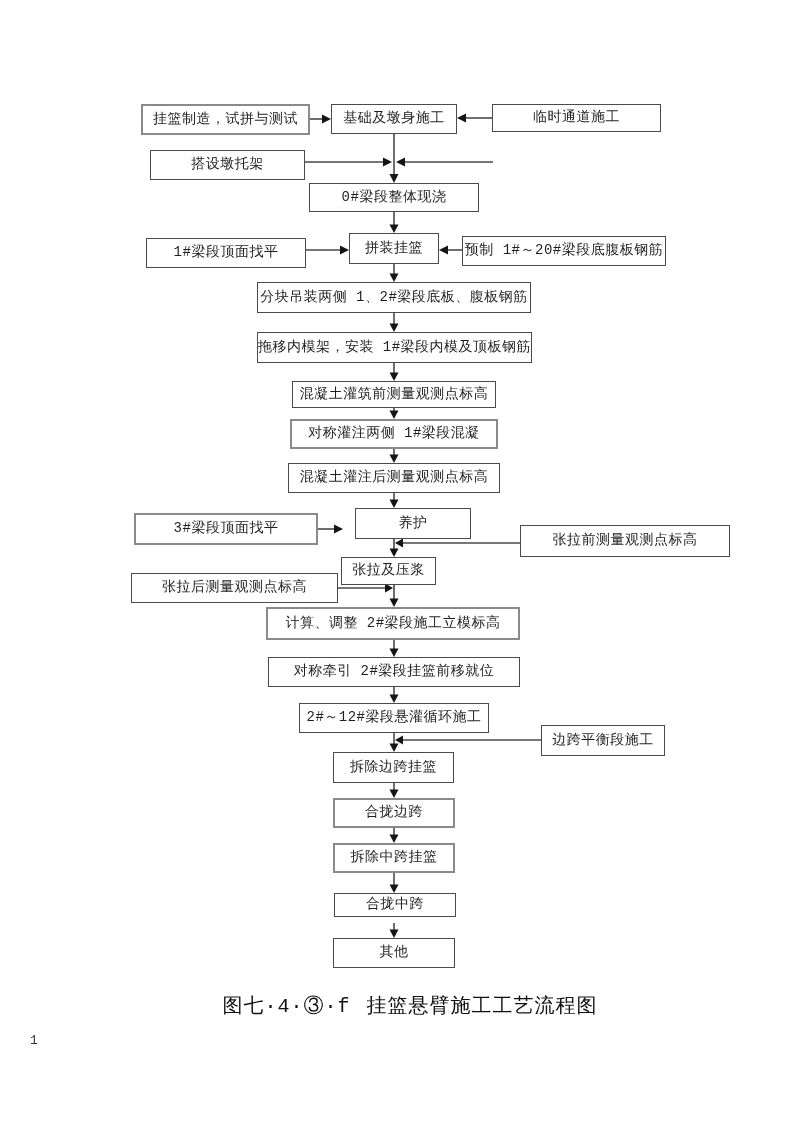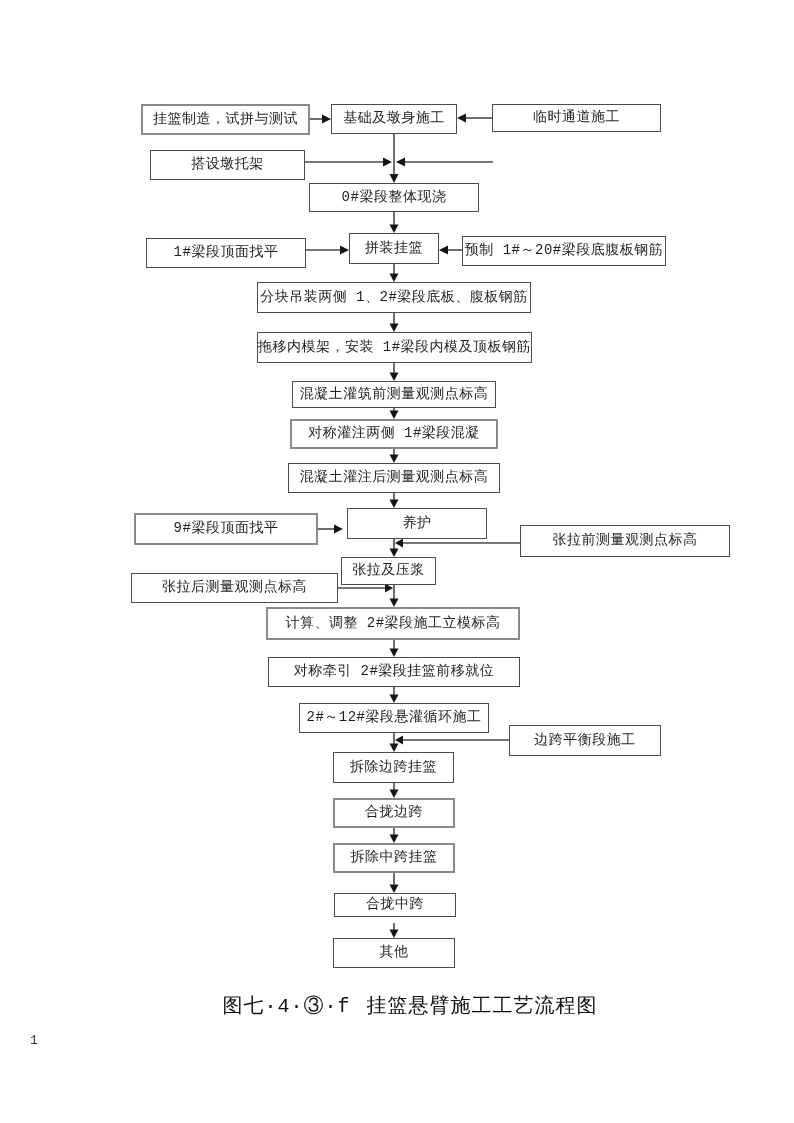--- a/index.html
+++ b/index.html
@@ -159,29 +159,29 @@
   <div class="node" style="left:137px;top:150px;width:155px;height:30px">搭设墩托架</div>
   <div class="node" style="left:296px;top:183px;width:170px;height:29px">0#梁段整体现浇</div>
   <div class="node" style="left:133px;top:238px;width:160px;height:30px">1#梁段顶面找平</div>
   <div class="node" style="left:336px;top:233px;width:90px;height:31px">拼装挂篮</div>
   <div class="node" style="left:449px;top:236px;width:204px;height:30px">预制 1#～20#梁段底腹板钢筋</div>
   <div class="node" style="left:244px;top:282px;width:274px;height:31px">分块吊装两侧 1、2#梁段底板、腹板钢筋</div>
   <div class="node" style="left:244px;top:332px;width:275px;height:31px">拖移内模架，安装 1#梁段内模及顶板钢筋</div>
   <div class="node" style="left:279px;top:381px;width:204px;height:27px">混凝土灌筑前测量观测点标高</div>
   <div class="node thick" style="left:277px;top:419px;width:208px;height:30px">对称灌注两侧 1#梁段混凝</div>
   <div class="node" style="left:275px;top:463px;width:212px;height:30px">混凝土灌注后测量观测点标高</div>
-  <div class="node" style="left:334px;top:508px;width:140px;height:31px">养护</div>
-  <div class="node thick" style="left:121px;top:513px;width:184px;height:32px">9#梁段顶面找平</div>
+  <div class="node" style="left:342px;top:508px;width:116px;height:31px">养护</div>
+  <div class="node thick" style="left:121px;top:513px;width:184px;height:32px">3#梁段顶面找平</div>
   <div class="node" style="left:507px;top:525px;width:210px;height:32px">张拉前测量观测点标高</div>
   <div class="node" style="left:328px;top:557px;width:95px;height:28px">张拉及压浆</div>
   <div class="node" style="left:118px;top:573px;width:207px;height:30px">张拉后测量观测点标高</div>
   <div class="node thick" style="left:253px;top:607px;width:254px;height:33px">计算、调整 2#梁段施工立模标高</div>
   <div class="node" style="left:255px;top:657px;width:252px;height:30px">对称牵引 2#梁段挂篮前移就位</div>
   <div class="node" style="left:286px;top:703px;width:190px;height:30px">2#～12#梁段悬灌循环施工</div>
-  <div class="node" style="left:496px;top:725px;width:152px;height:31px">边跨平衡段施工</div>
+  <div class="node" style="left:528px;top:725px;width:124px;height:31px">边跨平衡段施工</div>
   <div class="node" style="left:320px;top:752px;width:121px;height:31px">拆除边跨挂篮</div>
   <div class="node thick" style="left:320px;top:798px;width:122px;height:30px">合拢边跨</div>
   <div class="node thick" style="left:320px;top:843px;width:122px;height:30px">拆除中跨挂篮</div>
   <div class="node" style="left:321px;top:893px;width:122px;height:24px">合拢中跨</div>
   <div class="node" style="left:320px;top:938px;width:122px;height:30px">其他</div>
 
   <div class="caption">
     <span>图七·4·③·f</span>
     <span>挂篮悬臂施工工艺流程图</span>
   </div>

